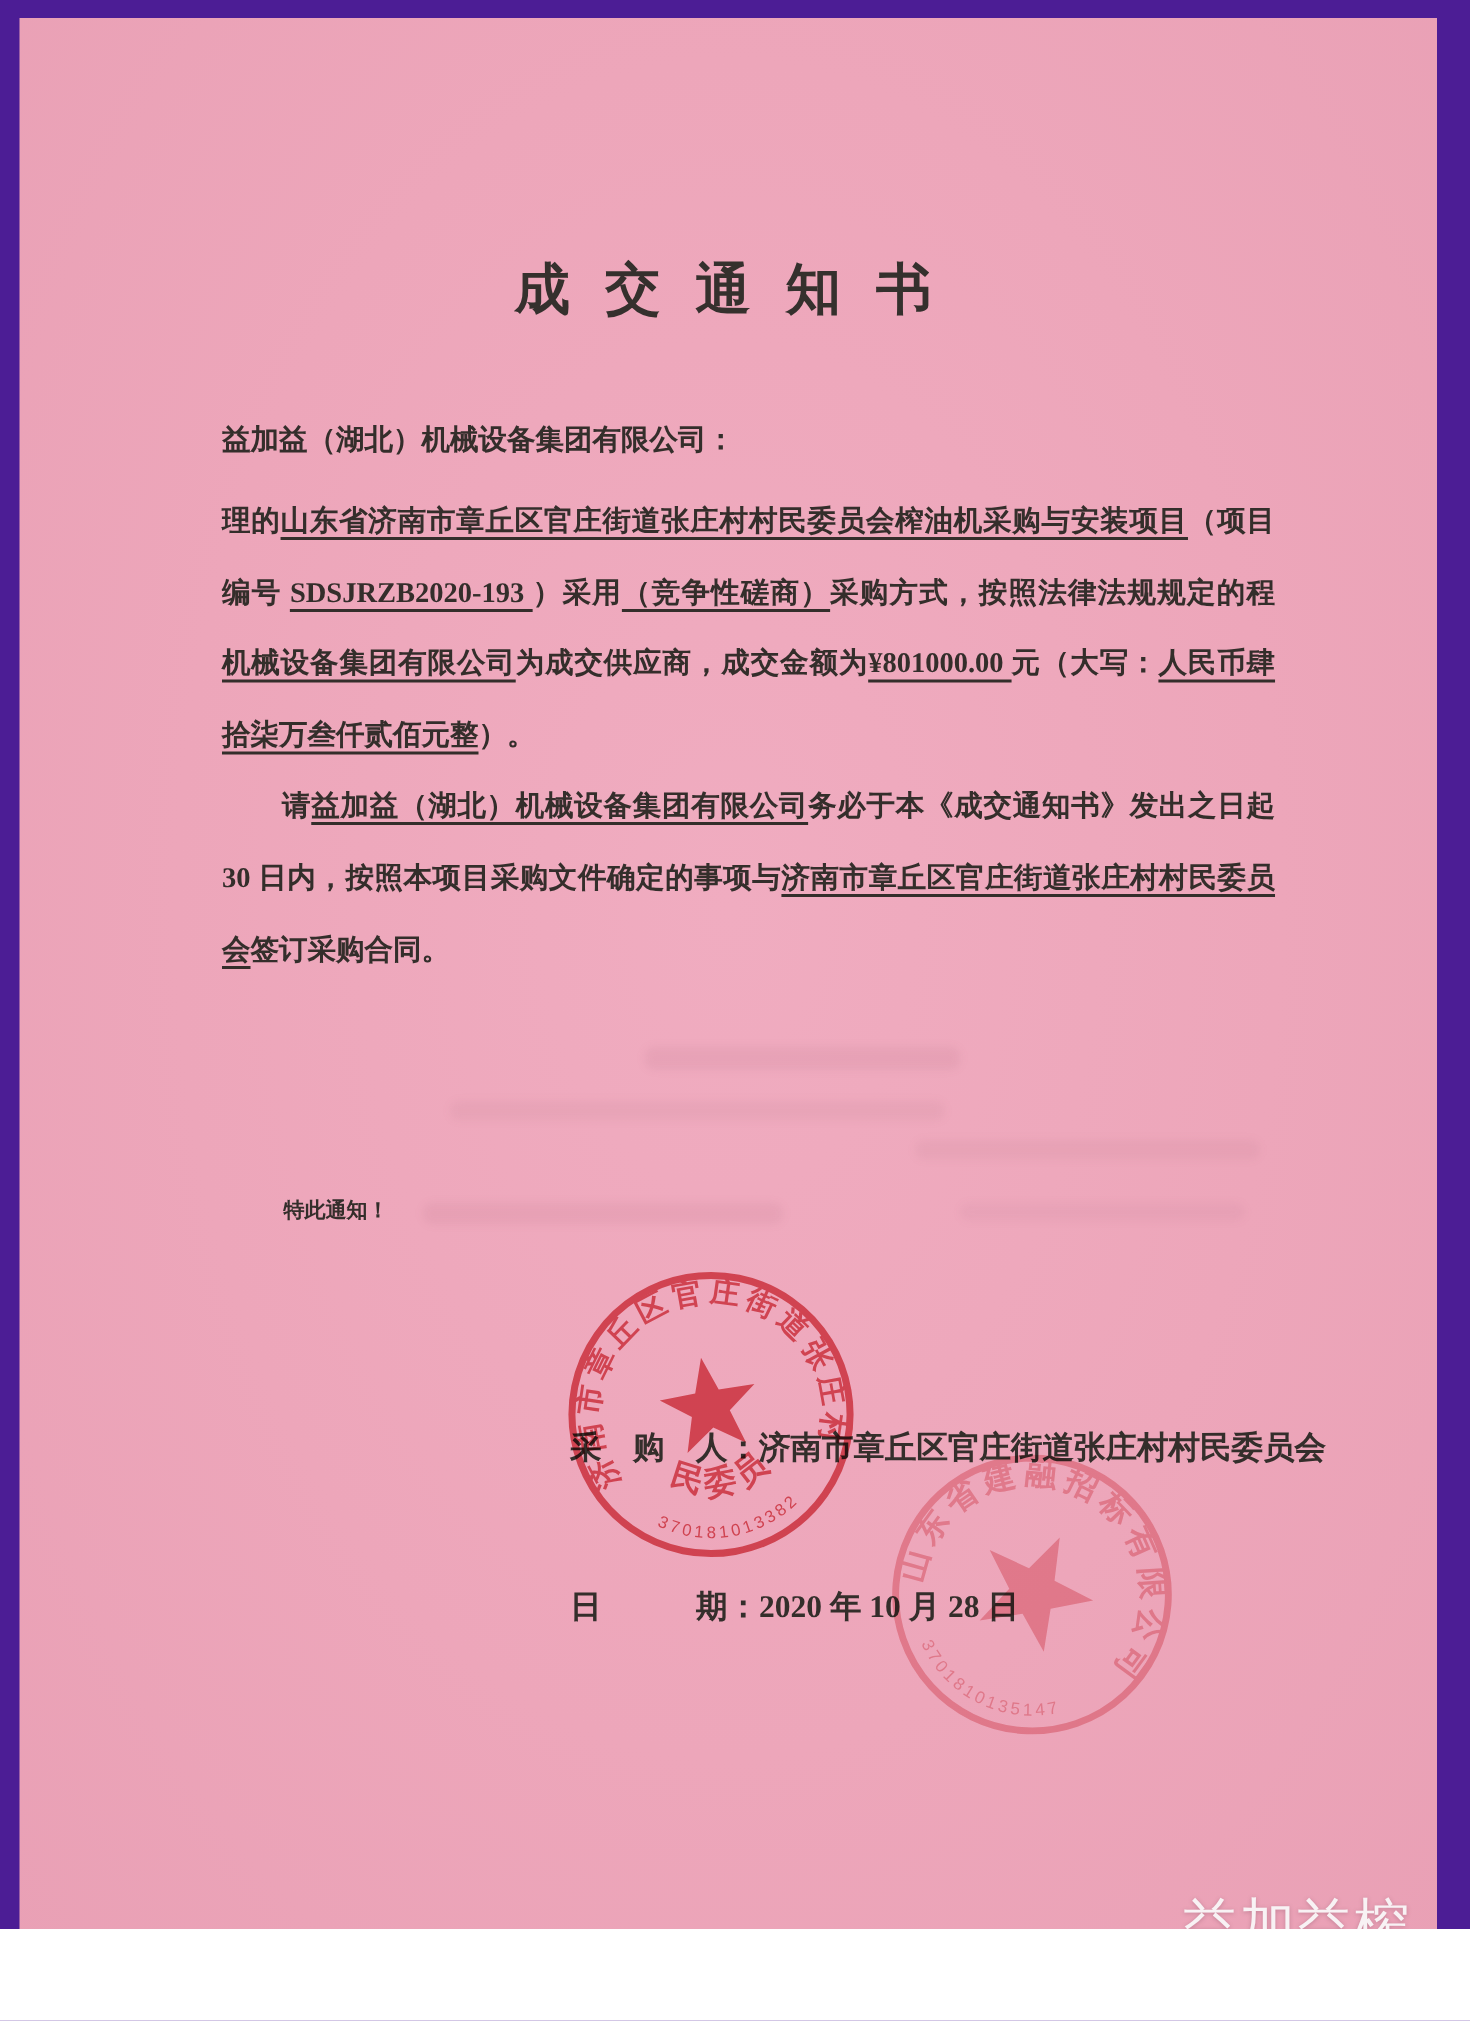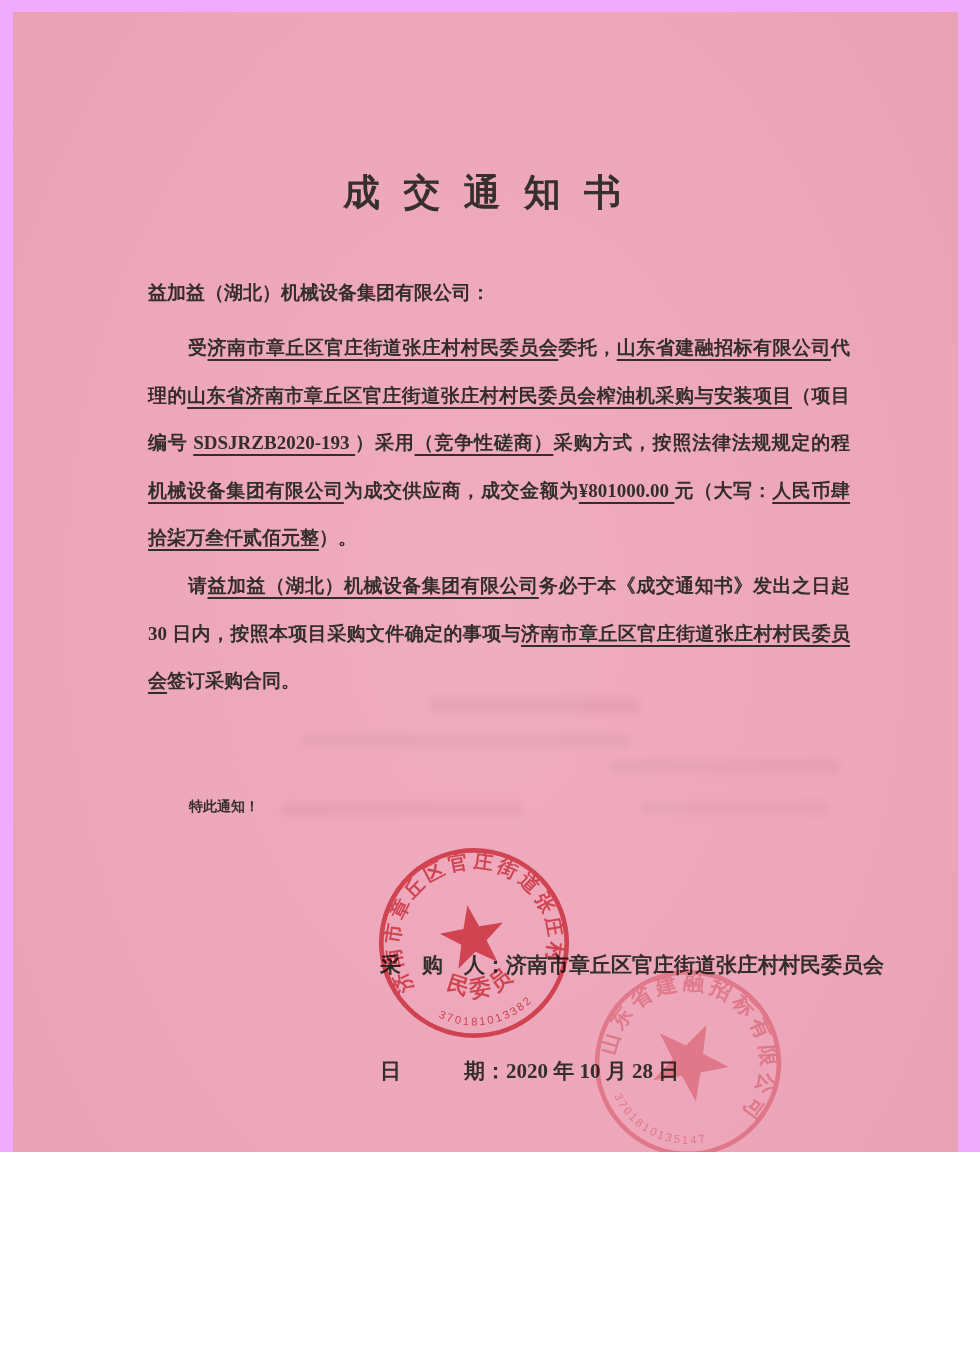--- a/index.html
+++ b/index.html
@@ -1,16 +1,16 @@
 <!DOCTYPE html>
 <html><head>
 <meta charset="utf-8">
 <style>
   html,body{margin:0;padding:0;background:#ffffff;}
-  .canvas{position:relative;width:980px;height:1152px;background:#f0abfc;overflow:hidden;
+  .canvas{position:relative;width:980px;height:1286px;background:#4c1d95;overflow:hidden;
           font-family:"Liberation Serif","DejaVu Serif",serif;}
   .page{position:absolute;left:13px;top:12px;width:945px;height:1321px;
         background:radial-gradient(ellipse at 50% 45%, #f0acc0 0%, #eda6ba 55%, #e9a0b5 100%);
         color:#342e2b;}
   .title{position:absolute;left:0;top:156px;width:100%;margin:0;text-align:center;
          font-size:37px;font-weight:bold;letter-spacing:7px;color:#35302d;}
   .salutation{position:absolute;left:135px;top:268px;font-size:19px;font-weight:600;}
   .notice-body{position:absolute;left:135px;top:312px;width:702px;font-size:19px;font-weight:600;}
   .line{height:47.6px;line-height:47.6px;white-space:nowrap;text-align:justify;}
   .line.full{text-align-last:justify;}
@@ -43,21 +43,20 @@
     <div class="bleed b2"></div>
     <div class="bleed b3"></div>
     <div class="bleed b4"></div>
     <div class="bleed b5"></div>
 
     <h1 class="title">成 交 通 知 书</h1>
 
     <div class="salutation">益加益（湖北）机械设备集团有限公司：</div>
 
     <div class="notice-body">
-        <div class="line full ind"><span>受</span><span class="u">济南市章丘区官庄街道张庄村村民委员会</span><span>委托，</span><span class="u">山东省建融招标有限公司</span><span>代</span></div>
         <div class="line full"><span>理的</span><span class="u">山东省济南市章丘区官庄街道张庄村村民委员会榨油机采购与安装项目</span><span>（项目</span></div>
         <div class="line full"><span>编号 </span><span class="u">SDSJRZB2020-193 </span><span>）采用</span><span class="u">（竞争性磋商）</span><span>采购方式，按照法律法规规定的程</span></div>
         <div class="line full"><span class="u">机械设备集团有限公司</span><span>为成交供应商，成交金额为</span><span class="u">¥801000.00 </span><span>元（大写：</span><span class="u">人民币肆</span></div>
         <div class="line"><span class="u">拾柒万叁仟贰佰元整</span><span>）。</span></div>
         <div class="line full ind"><span>请</span><span class="u">益加益（湖北）机械设备集团有限公司</span><span>务必于本《成交通知书》发出之日起</span></div>
         <div class="line full"><span>30 日内，按照本项目采购文件确定的事项与</span><span class="u">济南市章丘区官庄街道张庄村村民委员</span></div>
         <div class="line"><span class="u">会</span><span>签订采购合同。</span></div>
       </div>
 
     <div class="closing">特此通知！</div>

